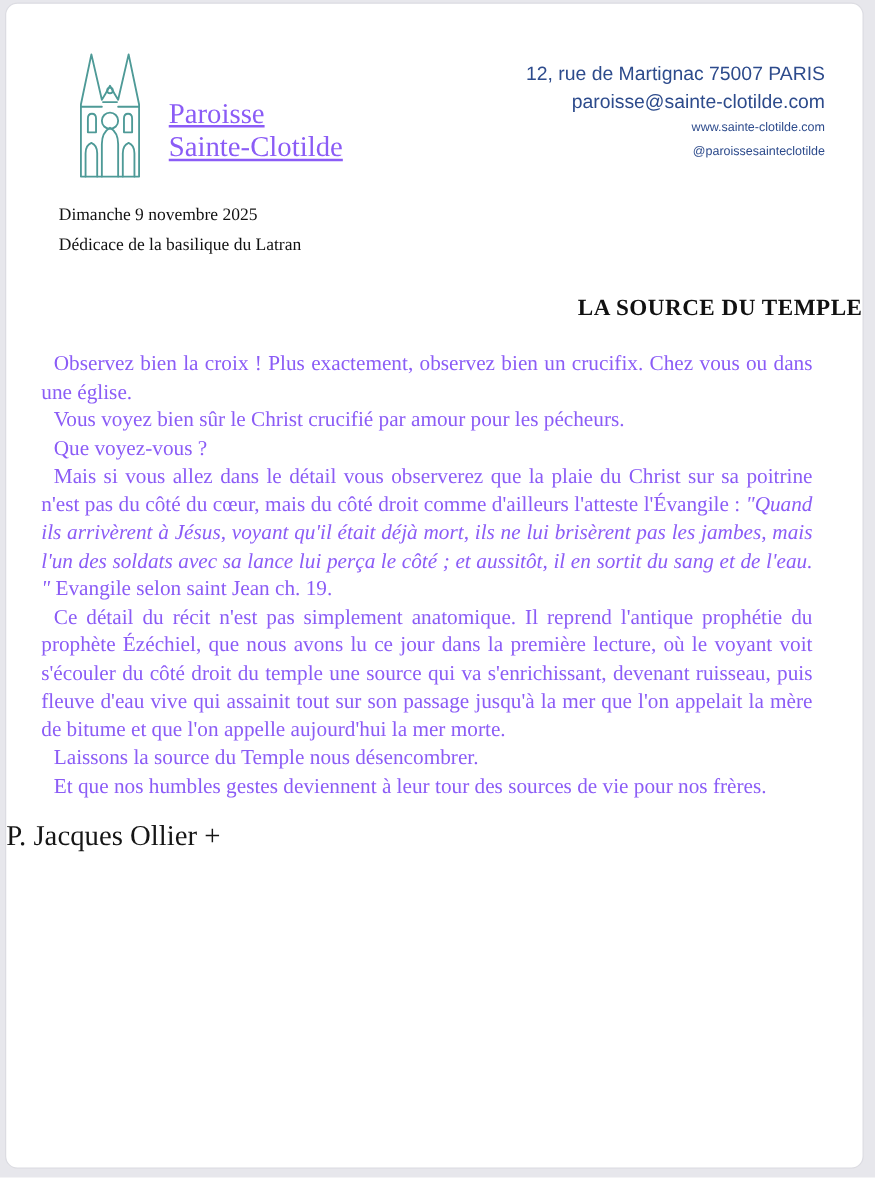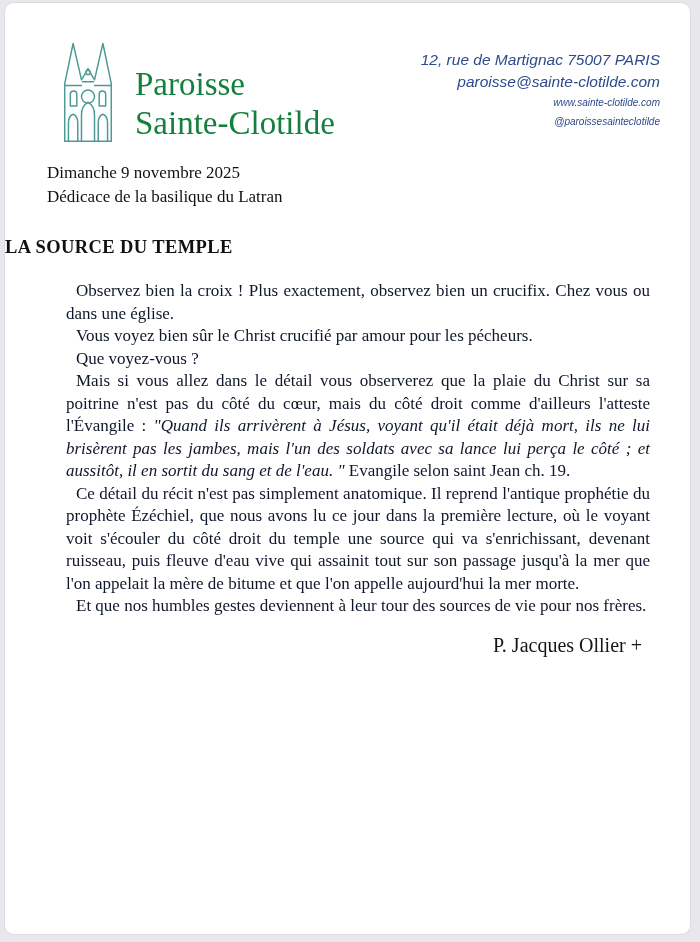--- a/index.html
+++ b/index.html
@@ -20,65 +20,64 @@
   }
   
   .header {
     display:flex; justify-content:space-between; align-items:flex-start;
     padding:34px 30px 0 52px;
   }
   .logo-block { display:flex; align-items:center; gap:16px; }
   .logo-svg { width:62px; height:108px; }
   .org-name {
     font-family:"Liberation Serif", serif;
-    color:#15803d;
-    font-size:33px;
+    color:#8b5cf6;
+    font-size:23px;
     line-height:1.18;
     margin-top:26px;
+    text-decoration:underline;
   }
   .contact-block {
     text-align:right;
     font-family:"Liberation Sans", sans-serif;
     color:#2d4b8c;
     margin-top:12px;
-    font-style:italic;
   }
   .contact-block .big { font-size:15.5px; line-height:22px; }
   .contact-block .small { font-size:10px; line-height:19px; }
   
   .date-block {
     margin:16px 0 0 42px;
-    font-size:17px;
+    font-size:14px;
     line-height:24px;
     color:#111;
   }
   
   .doc-title {
-    text-align:left;
+    text-align:right;
     font-weight:bold;
     font-size:18.5px;
     letter-spacing:.4px;
     margin-top:28px;
     color:#111;
   }
   
   .body-text {
-    margin:22px 40px 0 61px;
+    margin:22px 40px 0 28px;
     text-align:justify;
     font-size:17px;
     line-height:22.5px;
-    color:#0f172a;
+    color:#8b5cf6;
   }
   .body-text p { margin:0; text-indent:10px; }
   .quote-italic { font-style:italic; }
   
   .signature {
-    text-align:right;
     margin:16px 48px 0 0;
-    font-size:20px;
+    font-size:23px;
     color:#151515;
   }
 </style>
 </head>
 <body>
 
 <div class="page">
 
   <div class="header">
     <div class="logo-block">
@@ -121,18 +120,19 @@
   </div>
 
   <div class="doc-title">LA SOURCE DU TEMPLE</div>
 
   <div class="body-text">
     <p>Observez bien la croix !  Plus exactement, observez bien un crucifix. Chez vous ou dans une église.</p>
     <p>Vous voyez bien sûr le Christ crucifié par amour pour les pécheurs.</p>
     <p>Que voyez-vous ?</p>
     <p><span>Mais si vous allez dans le détail vous observerez que la plaie du Christ sur sa poitrine n'est pas du côté du cœur, mais du côté droit comme d'ailleurs l'atteste l'Évangile : </span><span class="quote-italic">"Quand ils arrivèrent à Jésus, voyant qu'il était déjà mort, ils ne lui brisèrent pas les jambes, mais l'un des soldats avec sa lance lui perça le côté ; et aussitôt, il en sortit du sang et de l'eau. "</span><span> Evangile selon saint Jean ch. 19.</span></p>
     <p>Ce détail du récit n'est pas simplement anatomique. Il reprend l'antique prophétie du prophète Ézéchiel, que nous avons lu ce jour dans la première lecture, où le voyant voit s'écouler du côté droit du temple une source qui va s'enrichissant, devenant ruisseau, puis fleuve d'eau vive qui assainit tout sur son passage jusqu'à la mer que l'on appelait la mère de bitume et que l'on appelle aujourd'hui la mer morte.</p>
+    <p>Laissons la source du Temple nous désencombrer.</p>
     <p>Et que nos humbles gestes deviennent à leur tour des sources de vie pour nos frères.</p>
   </div>
 
   <div class="signature">P. Jacques Ollier +</div>
 
 </div>
 
 </body></html>

